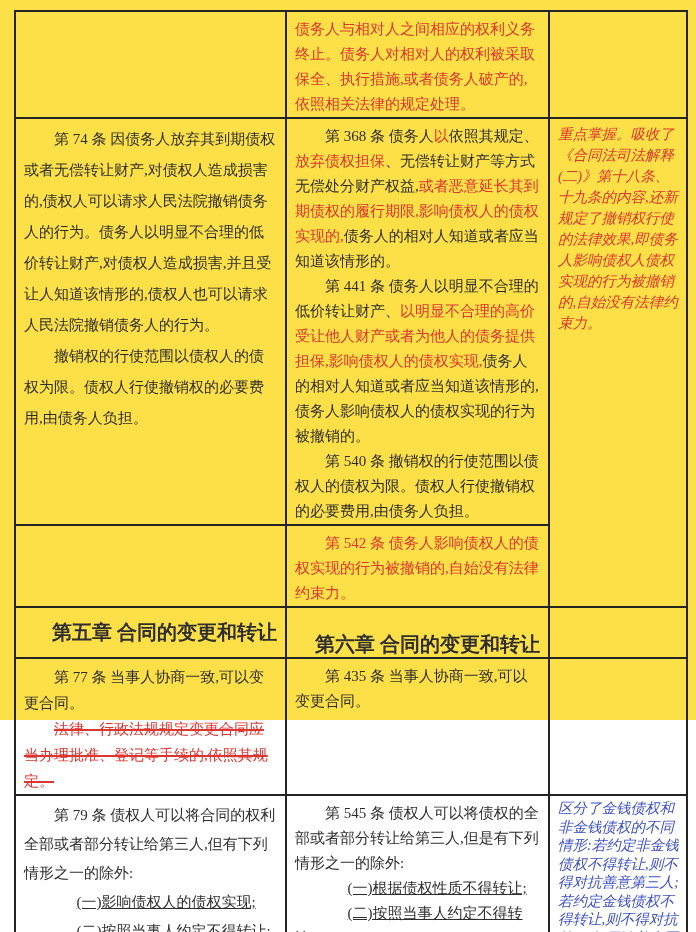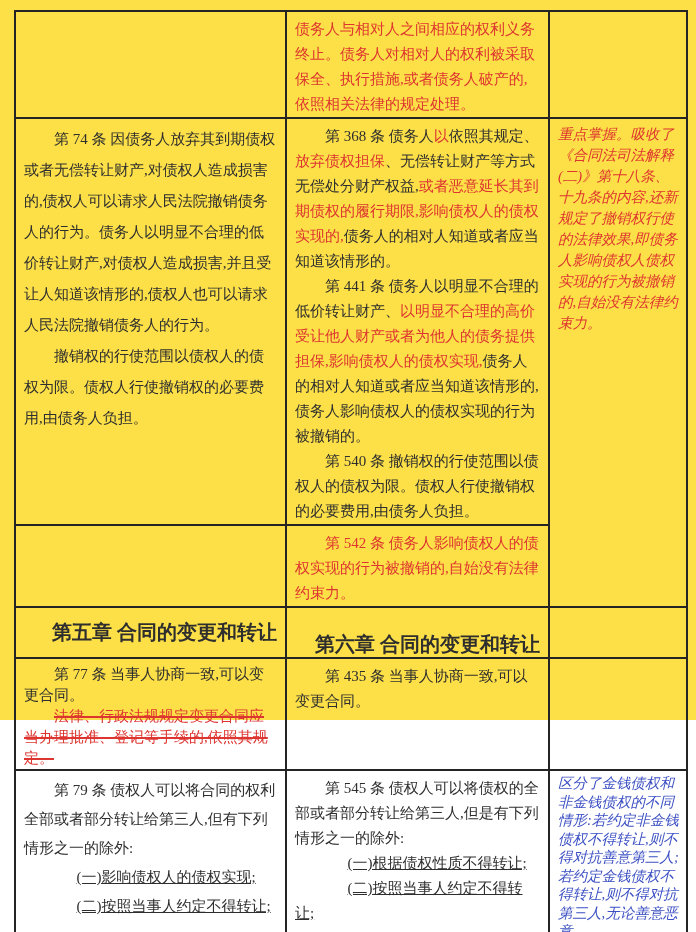--- a/index.html
+++ b/index.html
@@ -26,21 +26,21 @@
   td{
     border:2px solid var(--border);
     vertical-align:top;
     padding:5px 7px 0 8px;
     overflow:hidden;
     color:var(--ink);
     font-size:15px;
   }
   
   td.col-l{line-height:31px;margin-top:16px;}
-  tr.r5 td.col-l{line-height:21px;}
+  tr.r5 td.col-l{line-height:26px;}
   tr.r6 td.col-l{line-height:29px;}
   td.col-m{line-height:25px;}
   td.col-r{line-height:21px;font-size:14.5px;font-style:italic;}
   td.col-r.notes-blue{line-height:18.5px;padding-top:3px;}
   p.para{margin:0;text-indent:2em;}
   p.ind-none{text-indent:0;}
   p.ind-item{text-indent:3.5em;text-decoration:underline;}
   .seg-k{color:var(--ink);}
   .seg-r{color:var(--red);}
   .seg-b{color:var(--blue);}

